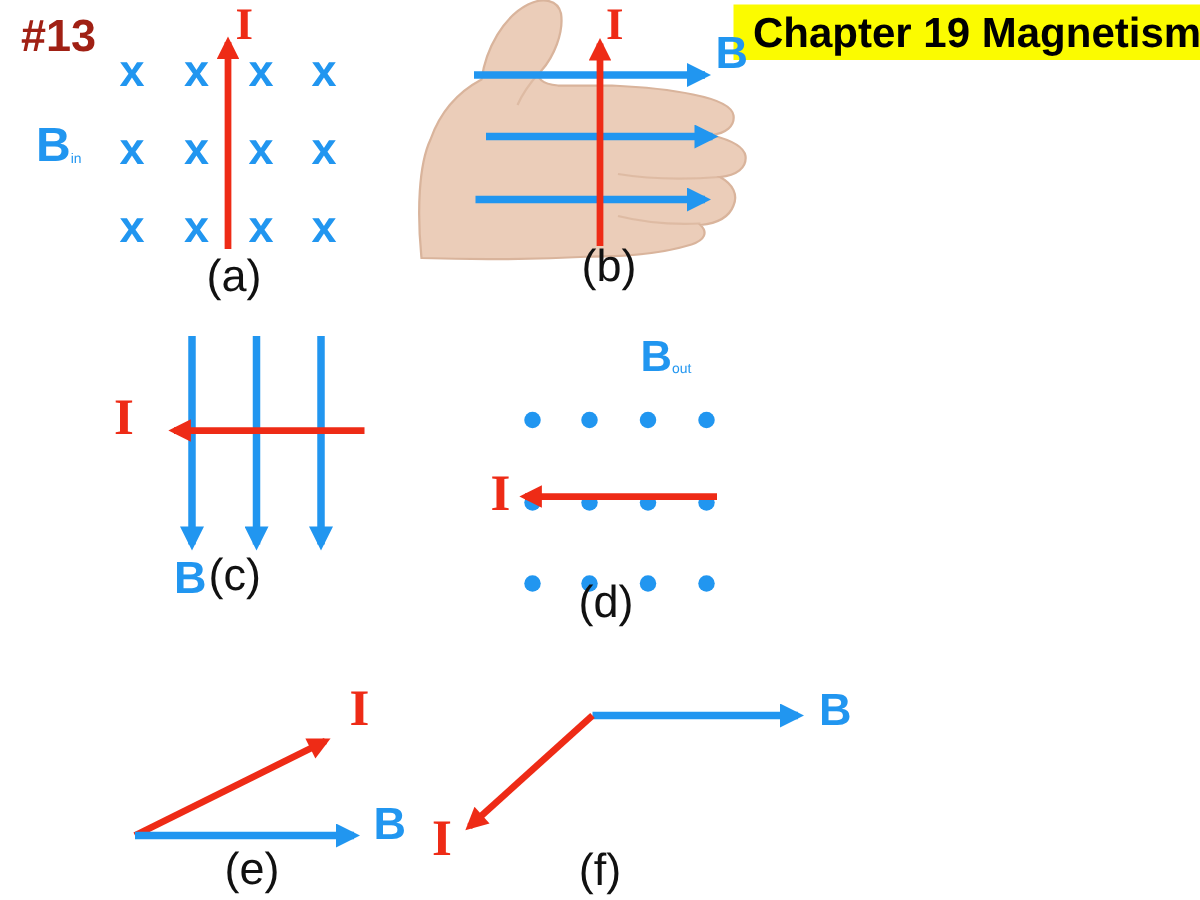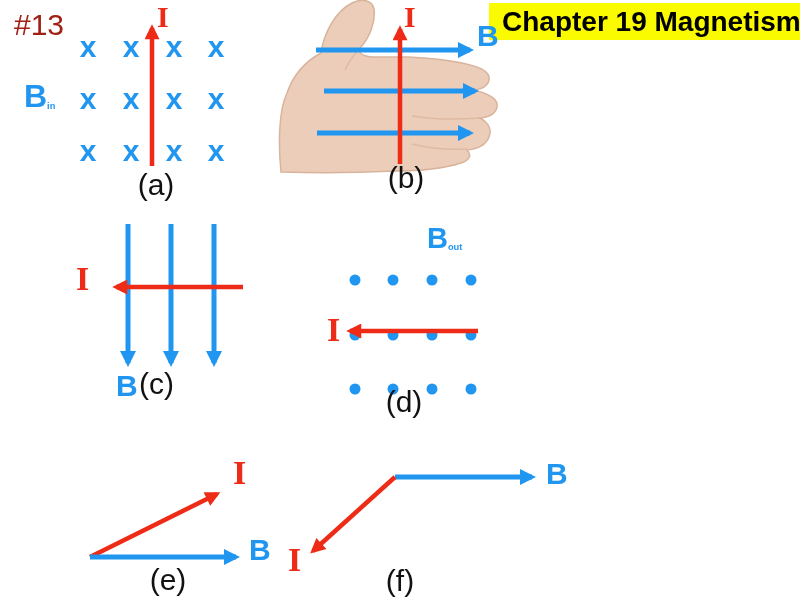--- a/index.html
+++ b/index.html
@@ -8,29 +8,29 @@
     --hand-skin:#ebcdb9; --hand-edge:#d9b49c;
   }
   html,body{margin:0;padding:0;background:#fff;}
   .slide{position:relative;width:800px;height:600px;background:#ffffff;overflow:hidden;
          font-family:"Liberation Sans",sans-serif;}
   svg.overlay{position:absolute;left:0;top:0;z-index:1;}
   .banner{position:absolute;left:489px;top:3px;width:311px;height:37px;
           background:var(--banner-bg);z-index:2;display:flex;align-items:center;
           padding-left:13px;box-sizing:border-box;}
   .banner-title{font-size:28px;font-weight:600;color:var(--banner-text);white-space:nowrap;}
-  .problem{position:absolute;left:14px;top:10px;font-size:30px;font-weight:400;
+  .problem{position:absolute;left:14px;top:10px;font-size:30px;font-weight:700;
            color:var(--dark-red);z-index:3;line-height:1;}
   .lbl{position:absolute;line-height:1;white-space:nowrap;z-index:3;}
   .i-lbl{font-family:"Liberation Serif",serif;font-weight:700;font-size:30px;color:var(--red);}
   .big{font-size:34px;}
   .b-lbl{font-weight:700;font-size:30px;color:var(--blue);}
   .cap{font-size:30px;color:var(--caption-text);}
   .center{transform:translateX(-50%);}
-  .sub{font-size:0.58em;vertical-align:-0.18em;font-weight:700;color:var(--blue);}
+  .sub{font-size:0.58em;vertical-align:-0.18em;font-weight:400;color:var(--blue);}
   .xg{font-family:"Liberation Sans",sans-serif;font-weight:700;font-size:30px;fill:var(--blue);}
   .sb{stroke:var(--blue);stroke-width:5;fill:none;}
   .sr{stroke:var(--red);stroke-width:4.5;fill:none;}
 </style>
 </head>
 <body>
 
 <div class="slide">
 
   <div class="banner">

